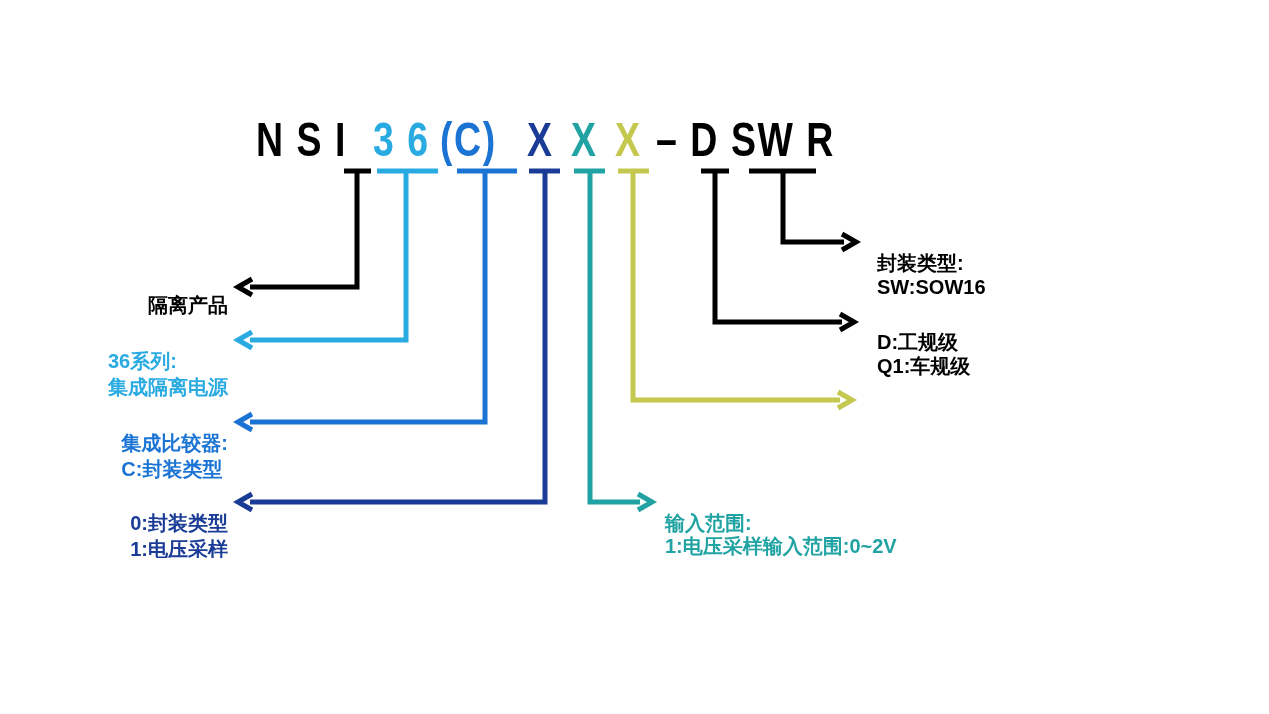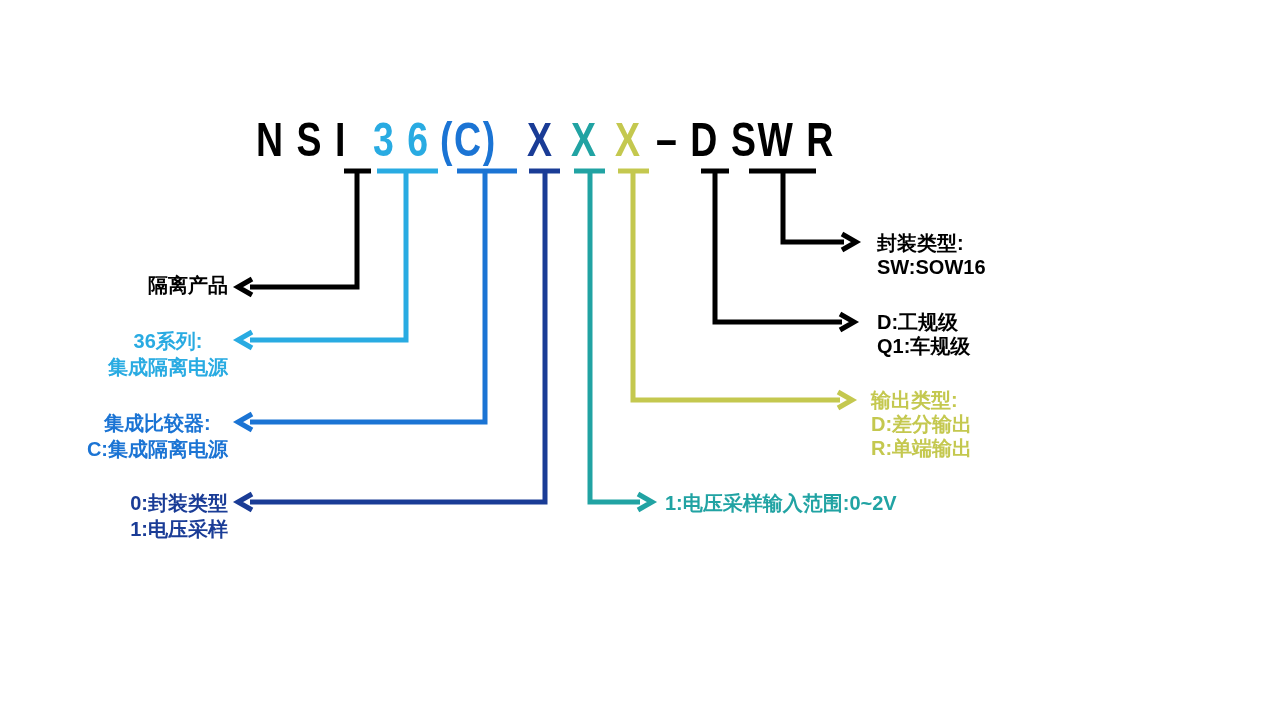--- a/index.html
+++ b/index.html
@@ -34,22 +34,23 @@
     transform-origin: 0 50%;
     line-height: 48px;
   }
   
   .lbl {
     position: absolute;
     font-weight: bold;
     font-size: 20px;
     line-height: 26px;
     white-space: nowrap;
+    margin-top: 20px;
   }
-  .lbl.left-col  { right: 1041px; text-align: center; }
+  .lbl.left-col  { right: 1041px; text-align: left; }
   .lbl.right-col { text-align: left; }
   .lbl.tight { line-height: 24px; }
   .lbl.tighter { line-height: 23px; }
   
   .c-black { color: #000000; }
   .c-cyan  { color: #29ABE2; }
   .c-blue  { color: #1B74D4; }
   .c-navy  { color: #1A3C96; }
   .c-teal  { color: #21A3A3; }
   .c-olive { color: #C4C84F; }
@@ -124,41 +125,37 @@
     <div>隔离产品</div>
   </div>
 
   <div class="lbl left-col c-cyan" style="top:328px">
     <div>36系列:</div>
     <div>集成隔离电源</div>
   </div>
 
   <div class="lbl left-col c-blue" style="top:410px">
     <div>集成比较器:</div>
-    <div>C:集成隔离电源</div>
+    <div>C:封装类型</div>
   </div>
 
   <div class="lbl left-col c-navy" style="top:490px">
     <div>0:封装类型</div>
     <div>1:电压采样</div>
   </div>
 
   <div class="lbl right-col tight c-black" style="left:877px; top:231px">
     <div>封装类型:</div>
     <div>SW:SOW16</div>
   </div>
 
   <div class="lbl right-col tight c-black" style="left:877px; top:310px">
     <div>D:工规级</div>
     <div>Q1:车规级</div>
   </div>
 
-  <div class="lbl right-col tight c-olive" style="left:871px; top:388px">
-    <div>输出类型:</div>
-    <div>D:差分输出</div>
-    <div>R:单端输出</div>
-  </div>
 
   <div class="lbl right-col tighter c-teal" style="left:665px; top:492px">
+    <div>输入范围:</div>
     <div>1:电压采样输入范围:0~2V</div>
   </div>
 
 </div>
 
 </body></html>

